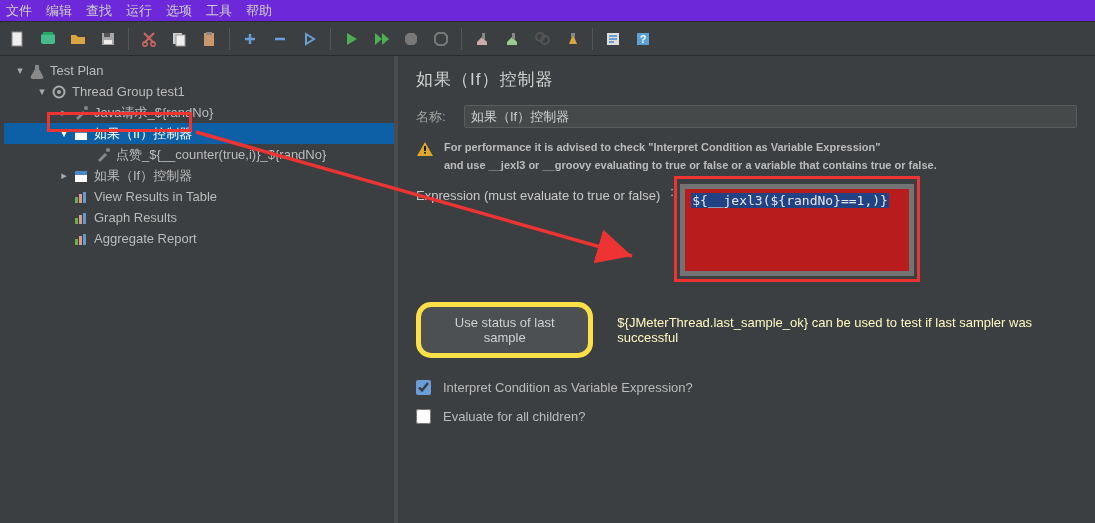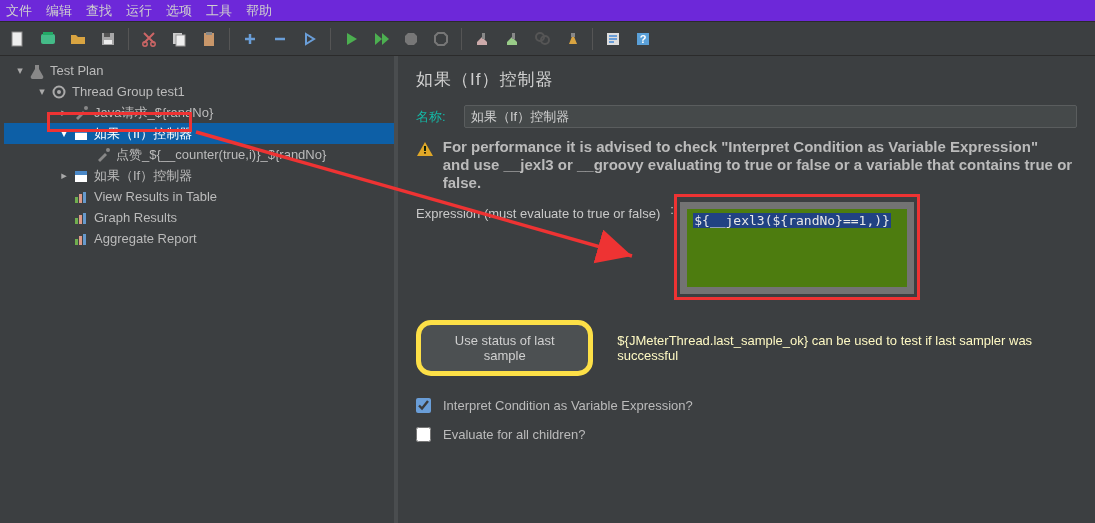--- a/index.html
+++ b/index.html
@@ -70,44 +70,44 @@
 .sel { background:#0d5fa6; color:#fff;}
 .red-box-tree {
   position:absolute;
   border:3px solid #e33;
   left:47px; top:56px; width:145px; height:20px;
   pointer-events:none;
 }
 
 h2.title { font-size:17px; font-weight:500; color:#d0d0d0; margin-bottom:14px; letter-spacing:1px;}
 .row { display:flex; align-items:center; margin-bottom:10px;}
-.row .lab { width:48px; color:#14b8a6;}
+.row .lab { width:48px; color:#a3a3a3;}
 .row input.fld {
   flex:1;
   background:#45494a;
   border:1px solid #5a5d5e;
   color:#d0d0d0;
   padding:3px 6px;
   font-size:13px;
   border-radius:2px;
 }
 .warn-block {
   display:flex;
   margin-top:8px;
 }
 .warn-icon { width:22px; margin-right:6px; margin-top:2px;}
-.warn-text { font-size:15px; line-height:18px; }
+.warn-text { font-size:11px; line-height:18px; }
 .warn-text b{ font-weight:600; }
 .expr-row { display:flex; margin-top:10px; align-items:flex-start;}
 .expr-lab { color:#c9c9c9; font-size:13px; margin-top:4px; padding-right:10px;}
 .expr-area-wrap { flex:1; }
 .expr-area {
   width:234px; height:92px;
-  background:#4d7c0f;
-  border:7px solid #737373;
+  background:#b91c1c;
+  border:5px solid #737373;
   color:#d0d0d0;
   font-family:Consolas,monospace;
   font-size:13px;
   padding:4px 6px;
   resize:none;
 }
 .expr-sel {
   background:#214283;
   color:#e8e8e8;
   padding:0 1px;

